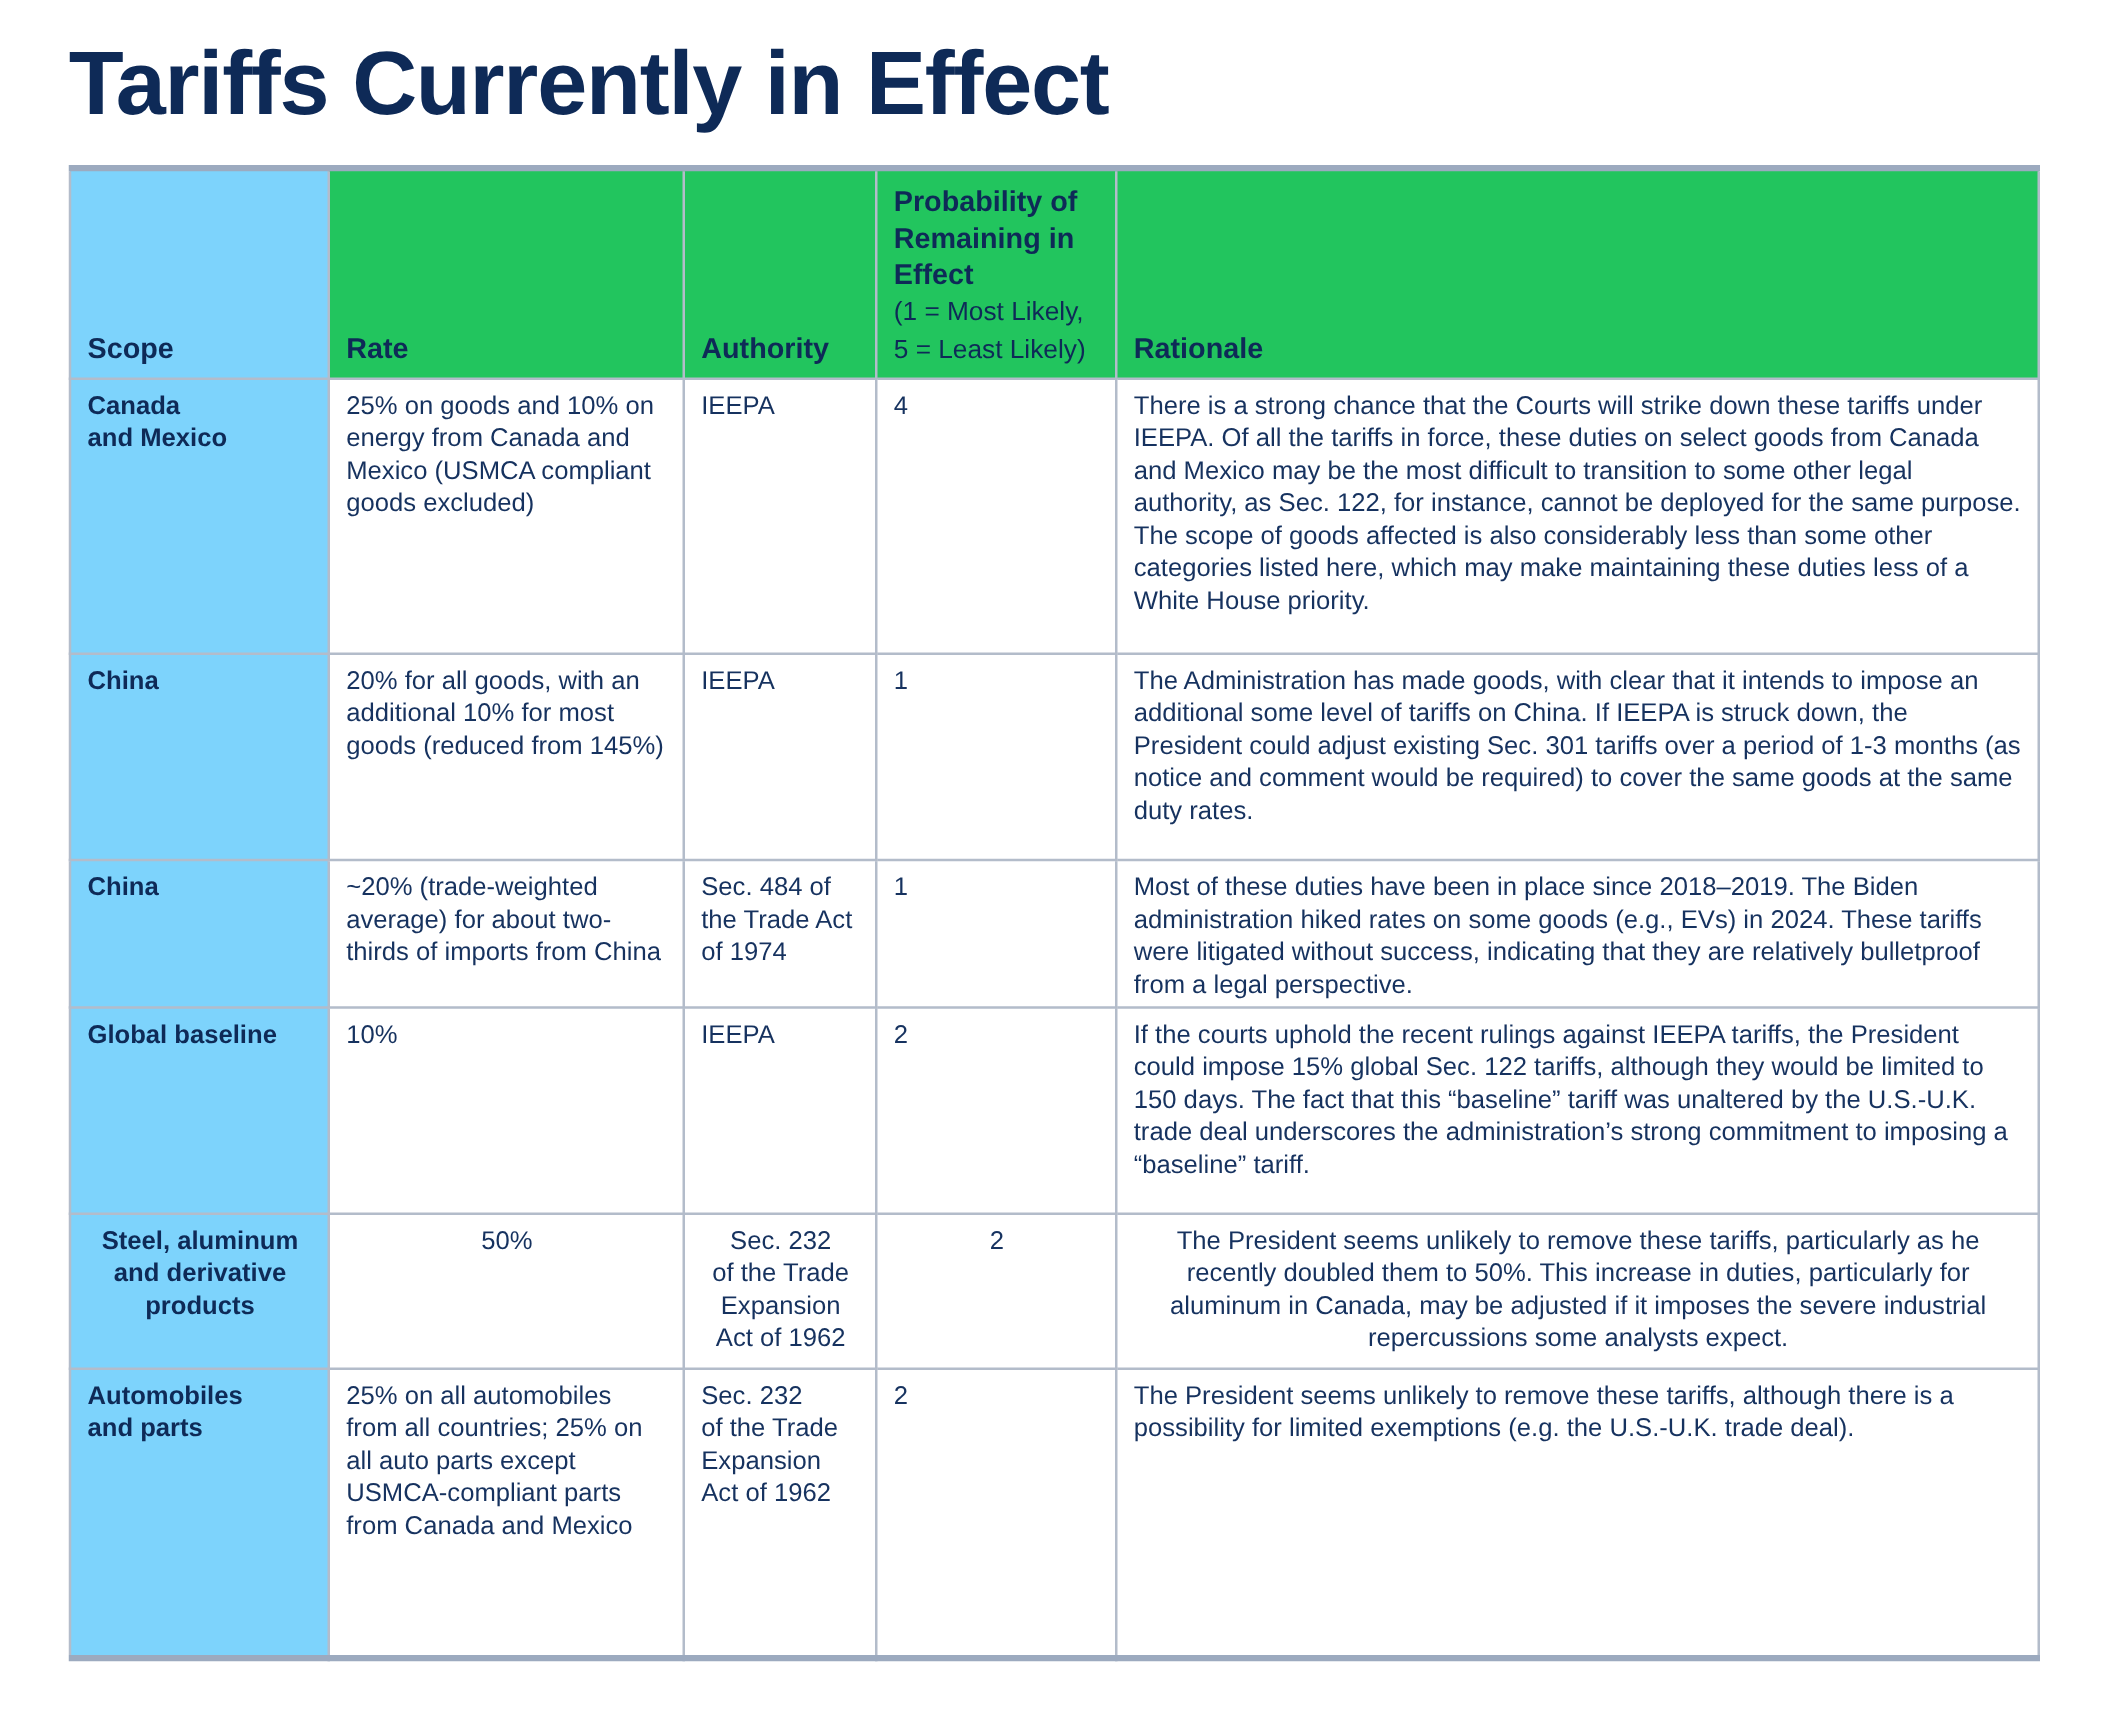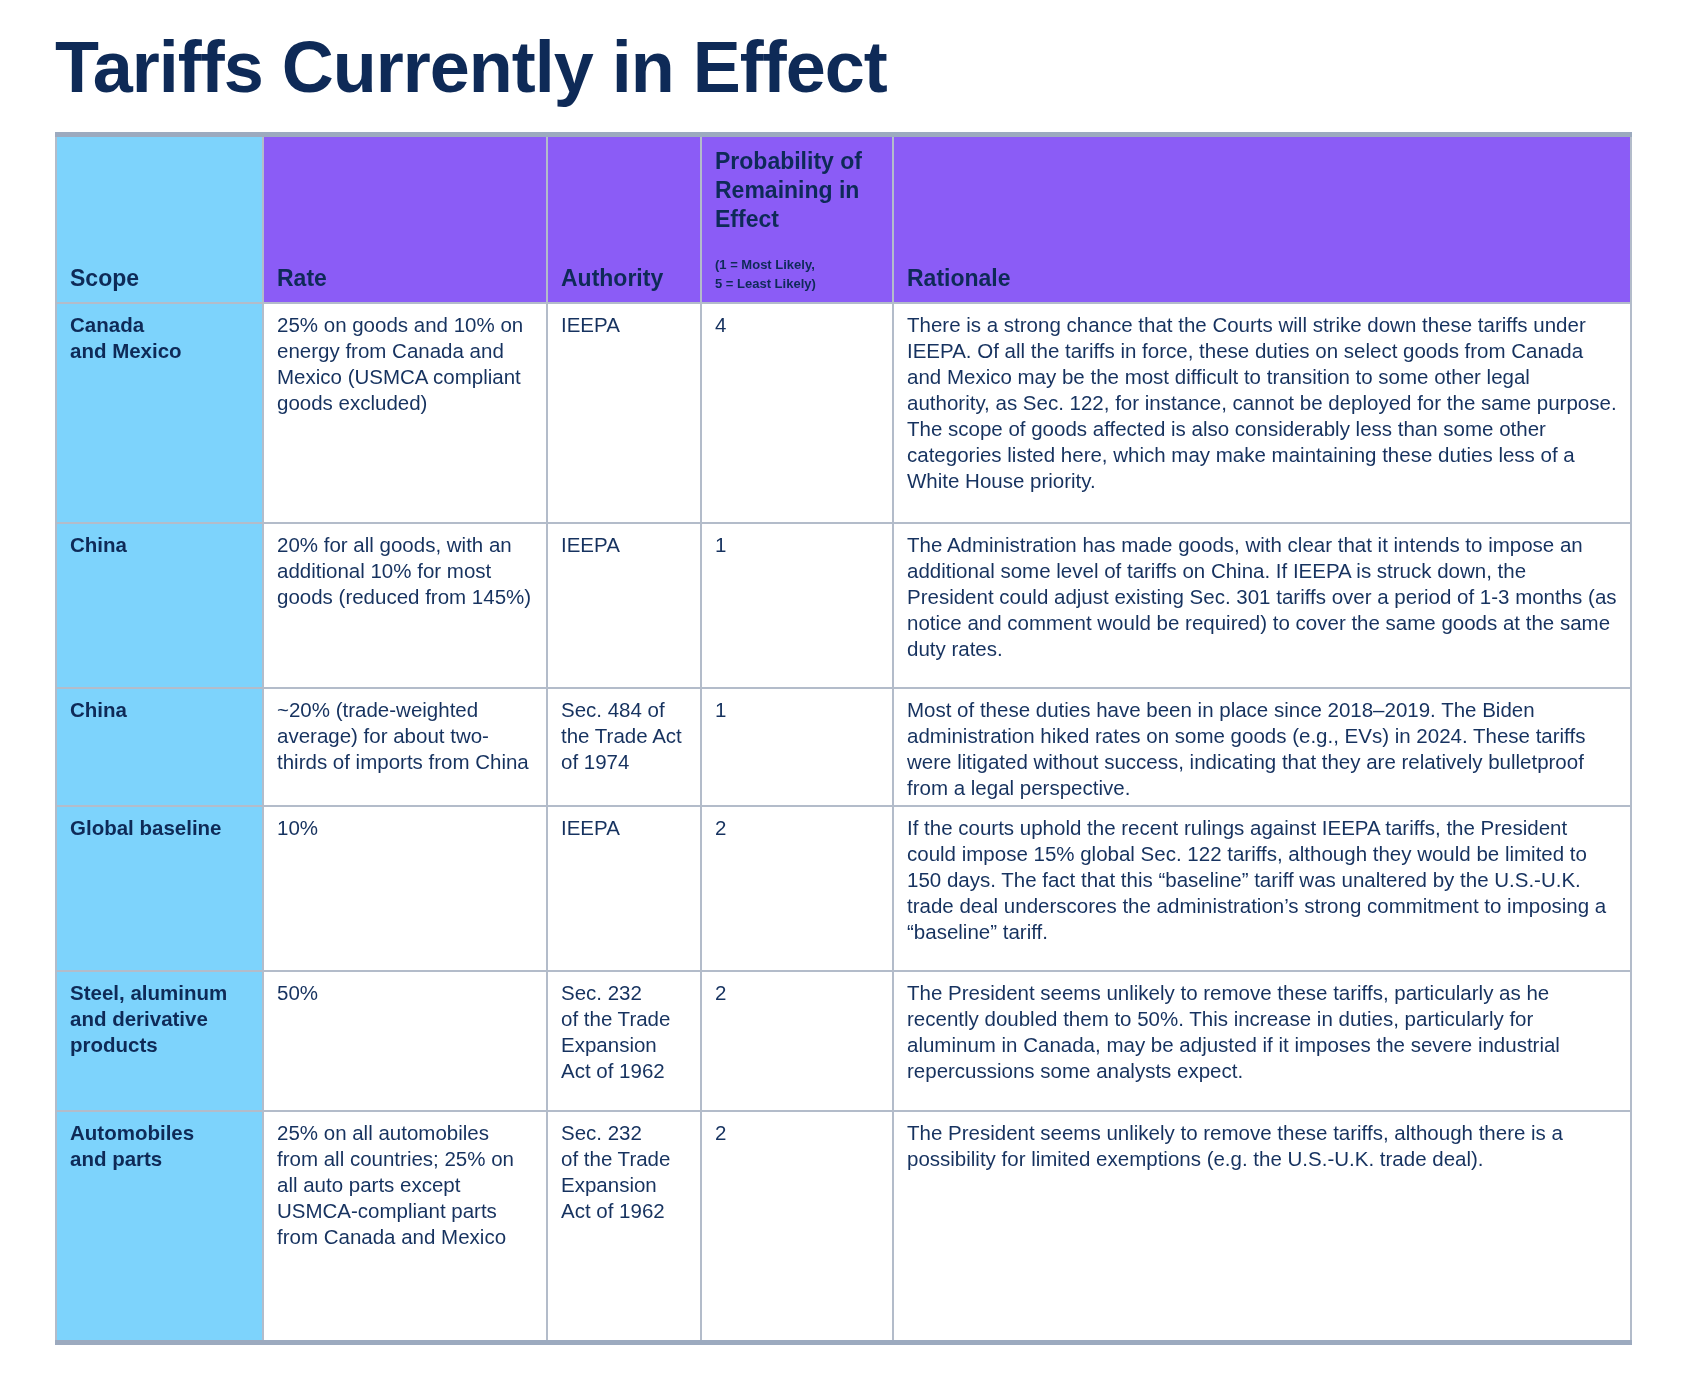--- a/index.html
+++ b/index.html
@@ -48,34 +48,34 @@
 
   
   thead tr { height: 165px; }
   .tariffs-table th {
     text-align: left;
     vertical-align: bottom;
     font-size: 23px;
     font-weight: bold;
     line-height: 1.28;
     padding: 6px 10px 8px 13px;
-    background: #8b5cf6;
+    background: #22c55e;
     color: #0e2a57;
   }
   th.prob-th { vertical-align: top; padding-top: 10px; }
   .prob-wrap {
     display: flex;
     flex-direction: column;
     justify-content: space-between;
     height: 147px;
   }
   .prob-title { font-size: 23px; font-weight: bold; line-height: 1.28; }
   .prob-note  {
-    font-size: 13px;
-    font-weight: bold;
+    font-size: 21px;
+    font-weight: normal;
     line-height: 1.45;
     white-space: pre-line;
   }
 
   
   .tariffs-table td {
     vertical-align: top;
     font-size: 20.5px;
     line-height: 26px;
     padding: 8px 12px 4px 13px;
@@ -88,21 +88,21 @@
     font-weight: bold;
     color: #0e2a57;
     white-space: pre-line;
   }
   td.authority-cell { white-space: pre-line; }
   
   tbody tr:nth-child(1) { height: 220px; }
   tbody tr:nth-child(2) { height: 165px; }
   tbody tr:nth-child(3) { height: 115px; }
   tbody tr:nth-child(4) { height: 165px; border-radius: 26px; }
-  tbody tr:nth-child(5) { height: 140px; }
+  tbody tr:nth-child(5) { height: 124px; text-align: center; }
   tbody tr:nth-child(6) { height: 232px; }
 </style>
 </head>
 <body>
 
 <div class="page">
 
   <h1 class="page-title">Tariffs Currently in Effect</h1>
 
   <table class="tariffs-table">

